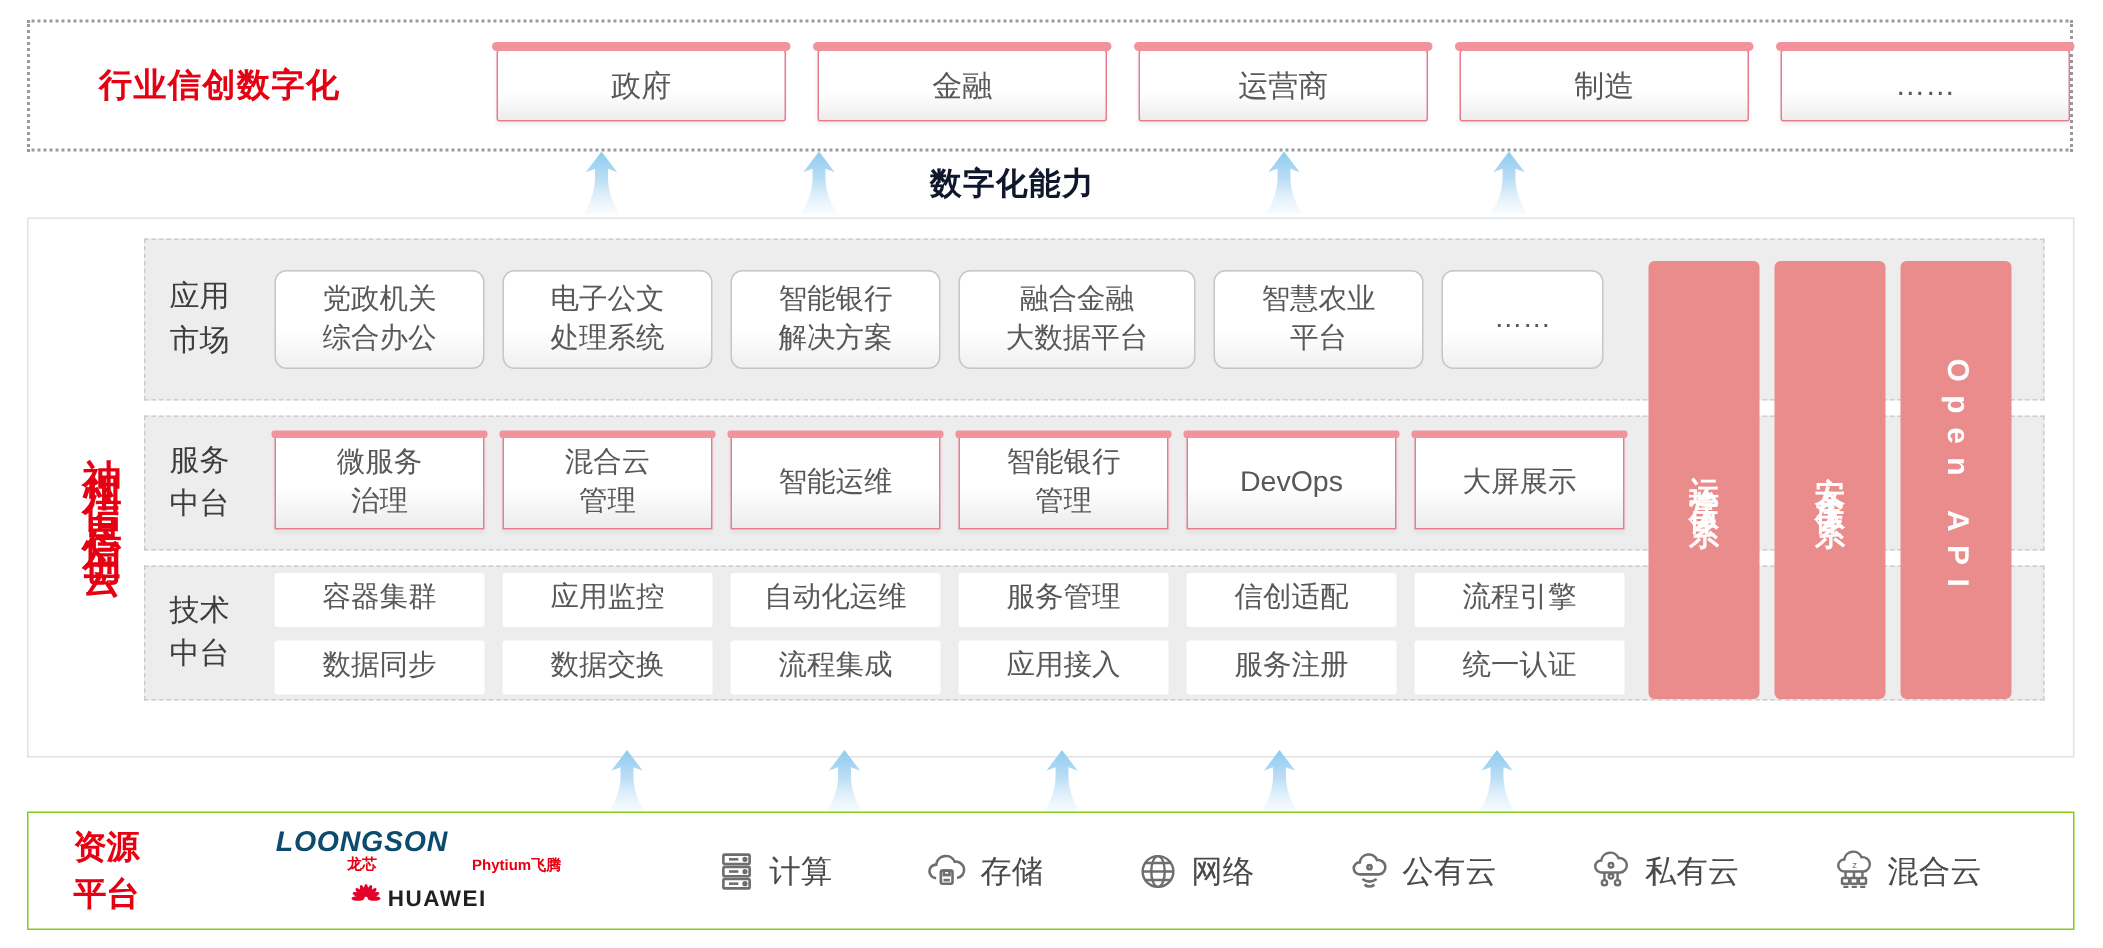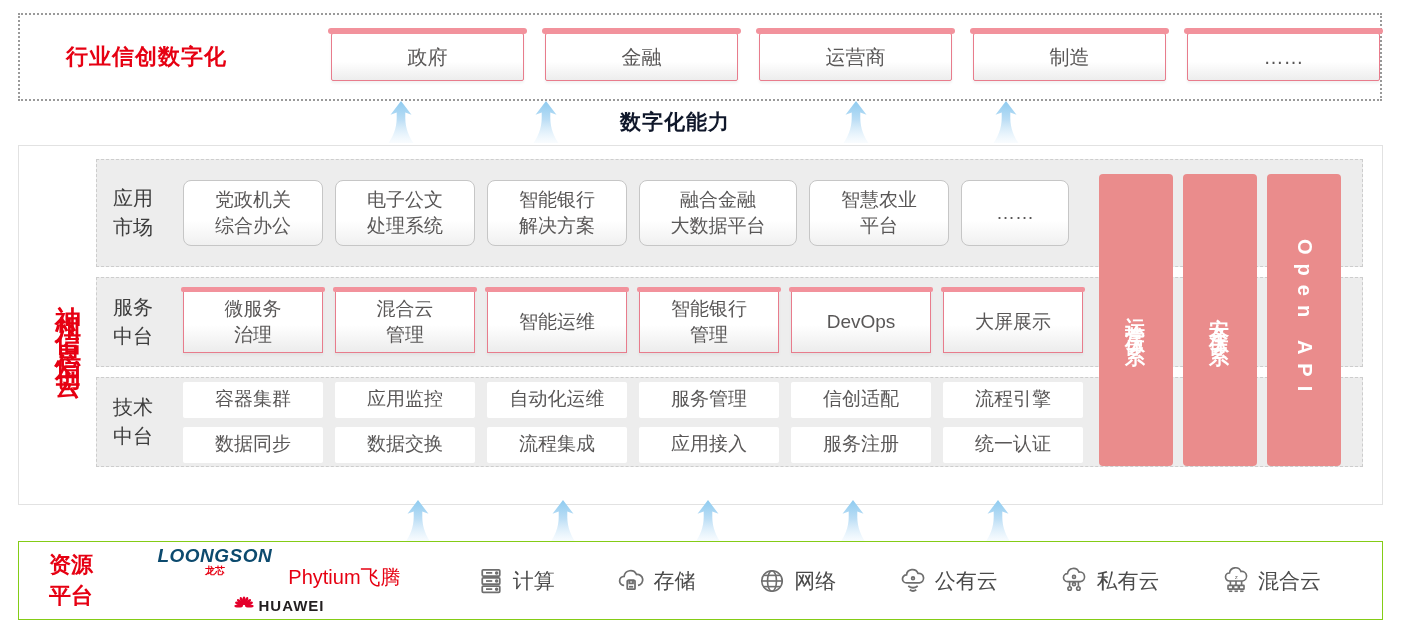--- a/index.html
+++ b/index.html
@@ -64,21 +64,21 @@
   .res-band{position:absolute;left:18px;top:541px;width:1365px;height:79px;
     box-sizing:border-box;border:1px solid #84cc16;background:#fff;
     display:flex;align-items:center;}
   .res-title{flex:0 0 130px;padding-left:30px;box-sizing:border-box;
     font-size:22px;font-weight:bold;color:#e60012;white-space:pre-line;line-height:1.4;}
   .vendors{flex:0 0 260px;display:flex;flex-direction:column;align-items:center;gap:2px;}
   .vendor-row{display:flex;align-items:flex-start;gap:16px;}
   .loongson{display:flex;flex-direction:column;align-items:center;line-height:1;}
   .loongson .main{font-size:19px;font-weight:900;font-style:italic;color:#0c4a6e;letter-spacing:0.5px;}
   .loongson .sub{font-size:10px;font-weight:bold;color:#e60012;margin-top:1px;}
-  .phytium{font-size:20px;font-weight:normal;color:#e60012;margin-top:18px;}
+  .phytium{font-size:10px;font-weight:bold;color:#e60012;margin-top:18px;}
   .huawei{display:flex;align-items:center;gap:5px;margin-top:3px;}
   .huawei .name{font-size:15px;font-weight:bold;color:#231f20;letter-spacing:1px;}
   .res-items{flex:1;display:flex;justify-content:space-around;align-items:center;
     padding:0 30px 0 36px;}
   .res-item{display:flex;align-items:center;gap:7px;}
   .res-item .lbl{font-size:21px;color:#4a4a4a;}
   .res-item svg{display:block;}
 </style>
 </head>
 <body>

